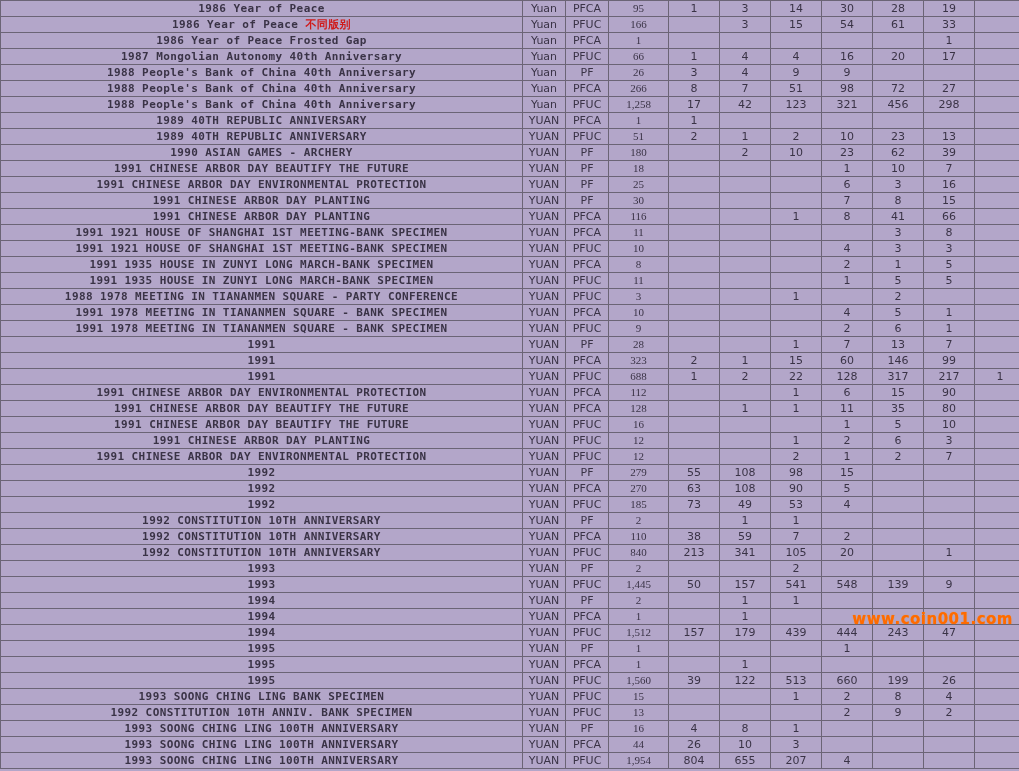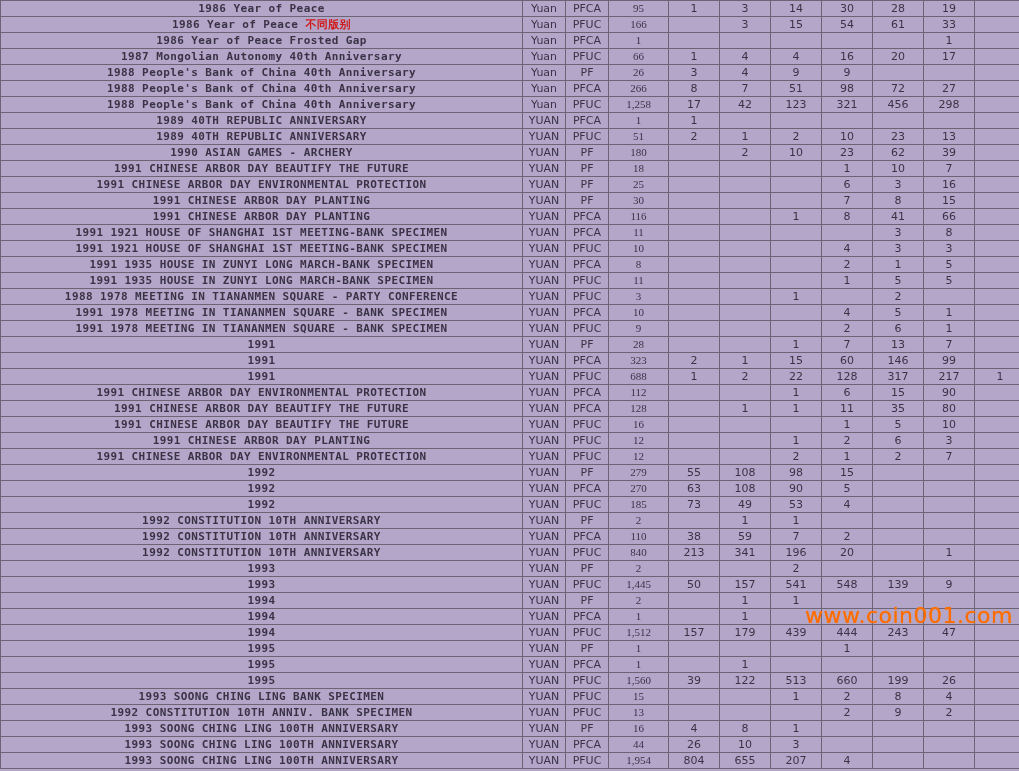--- a/index.html
+++ b/index.html
@@ -79,22 +79,22 @@
     color: #d01a1a;
     font-family: Liberation Serif, serif;
     font-weight: bold;
     font-size: 11px;
   }
   #watermark {
     position: absolute;
     right: 6px;
     bottom: 16px;
     font-family: "DejaVu Sans", sans-serif;
-    font-weight: normal;
-    font-size: 22px;
+    font-weight: bold;
+    font-size: 15px;
     letter-spacing: 0.5px;
     color: #ff6a00;
     text-shadow: 0 0 1px rgba(255,140,0,0.9);
     pointer-events: none;
   }
 </style>
 </head>
 <body>
 
 <div id="table-wrap">
@@ -542,21 +542,21 @@
           <td class="c-num"></td>
           <td class="c-last"></td>
         </tr>
         <tr>
           <td class="c-name">1992 CONSTITUTION 10TH ANNIVERSARY</td>
           <td class="c-denom">YUAN</td>
           <td class="c-grade">PFUC</td>
           <td class="c-total">840</td>
           <td class="c-num">213</td>
           <td class="c-num">341</td>
-          <td class="c-num">196</td>
+          <td class="c-num">105</td>
           <td class="c-num">20</td>
           <td class="c-num"></td>
           <td class="c-num">1</td>
           <td class="c-last"></td>
         </tr>
         <tr>
           <td class="c-name">1993</td>
           <td class="c-denom">YUAN</td>
           <td class="c-grade">PF</td>
           <td class="c-total">2</td>

